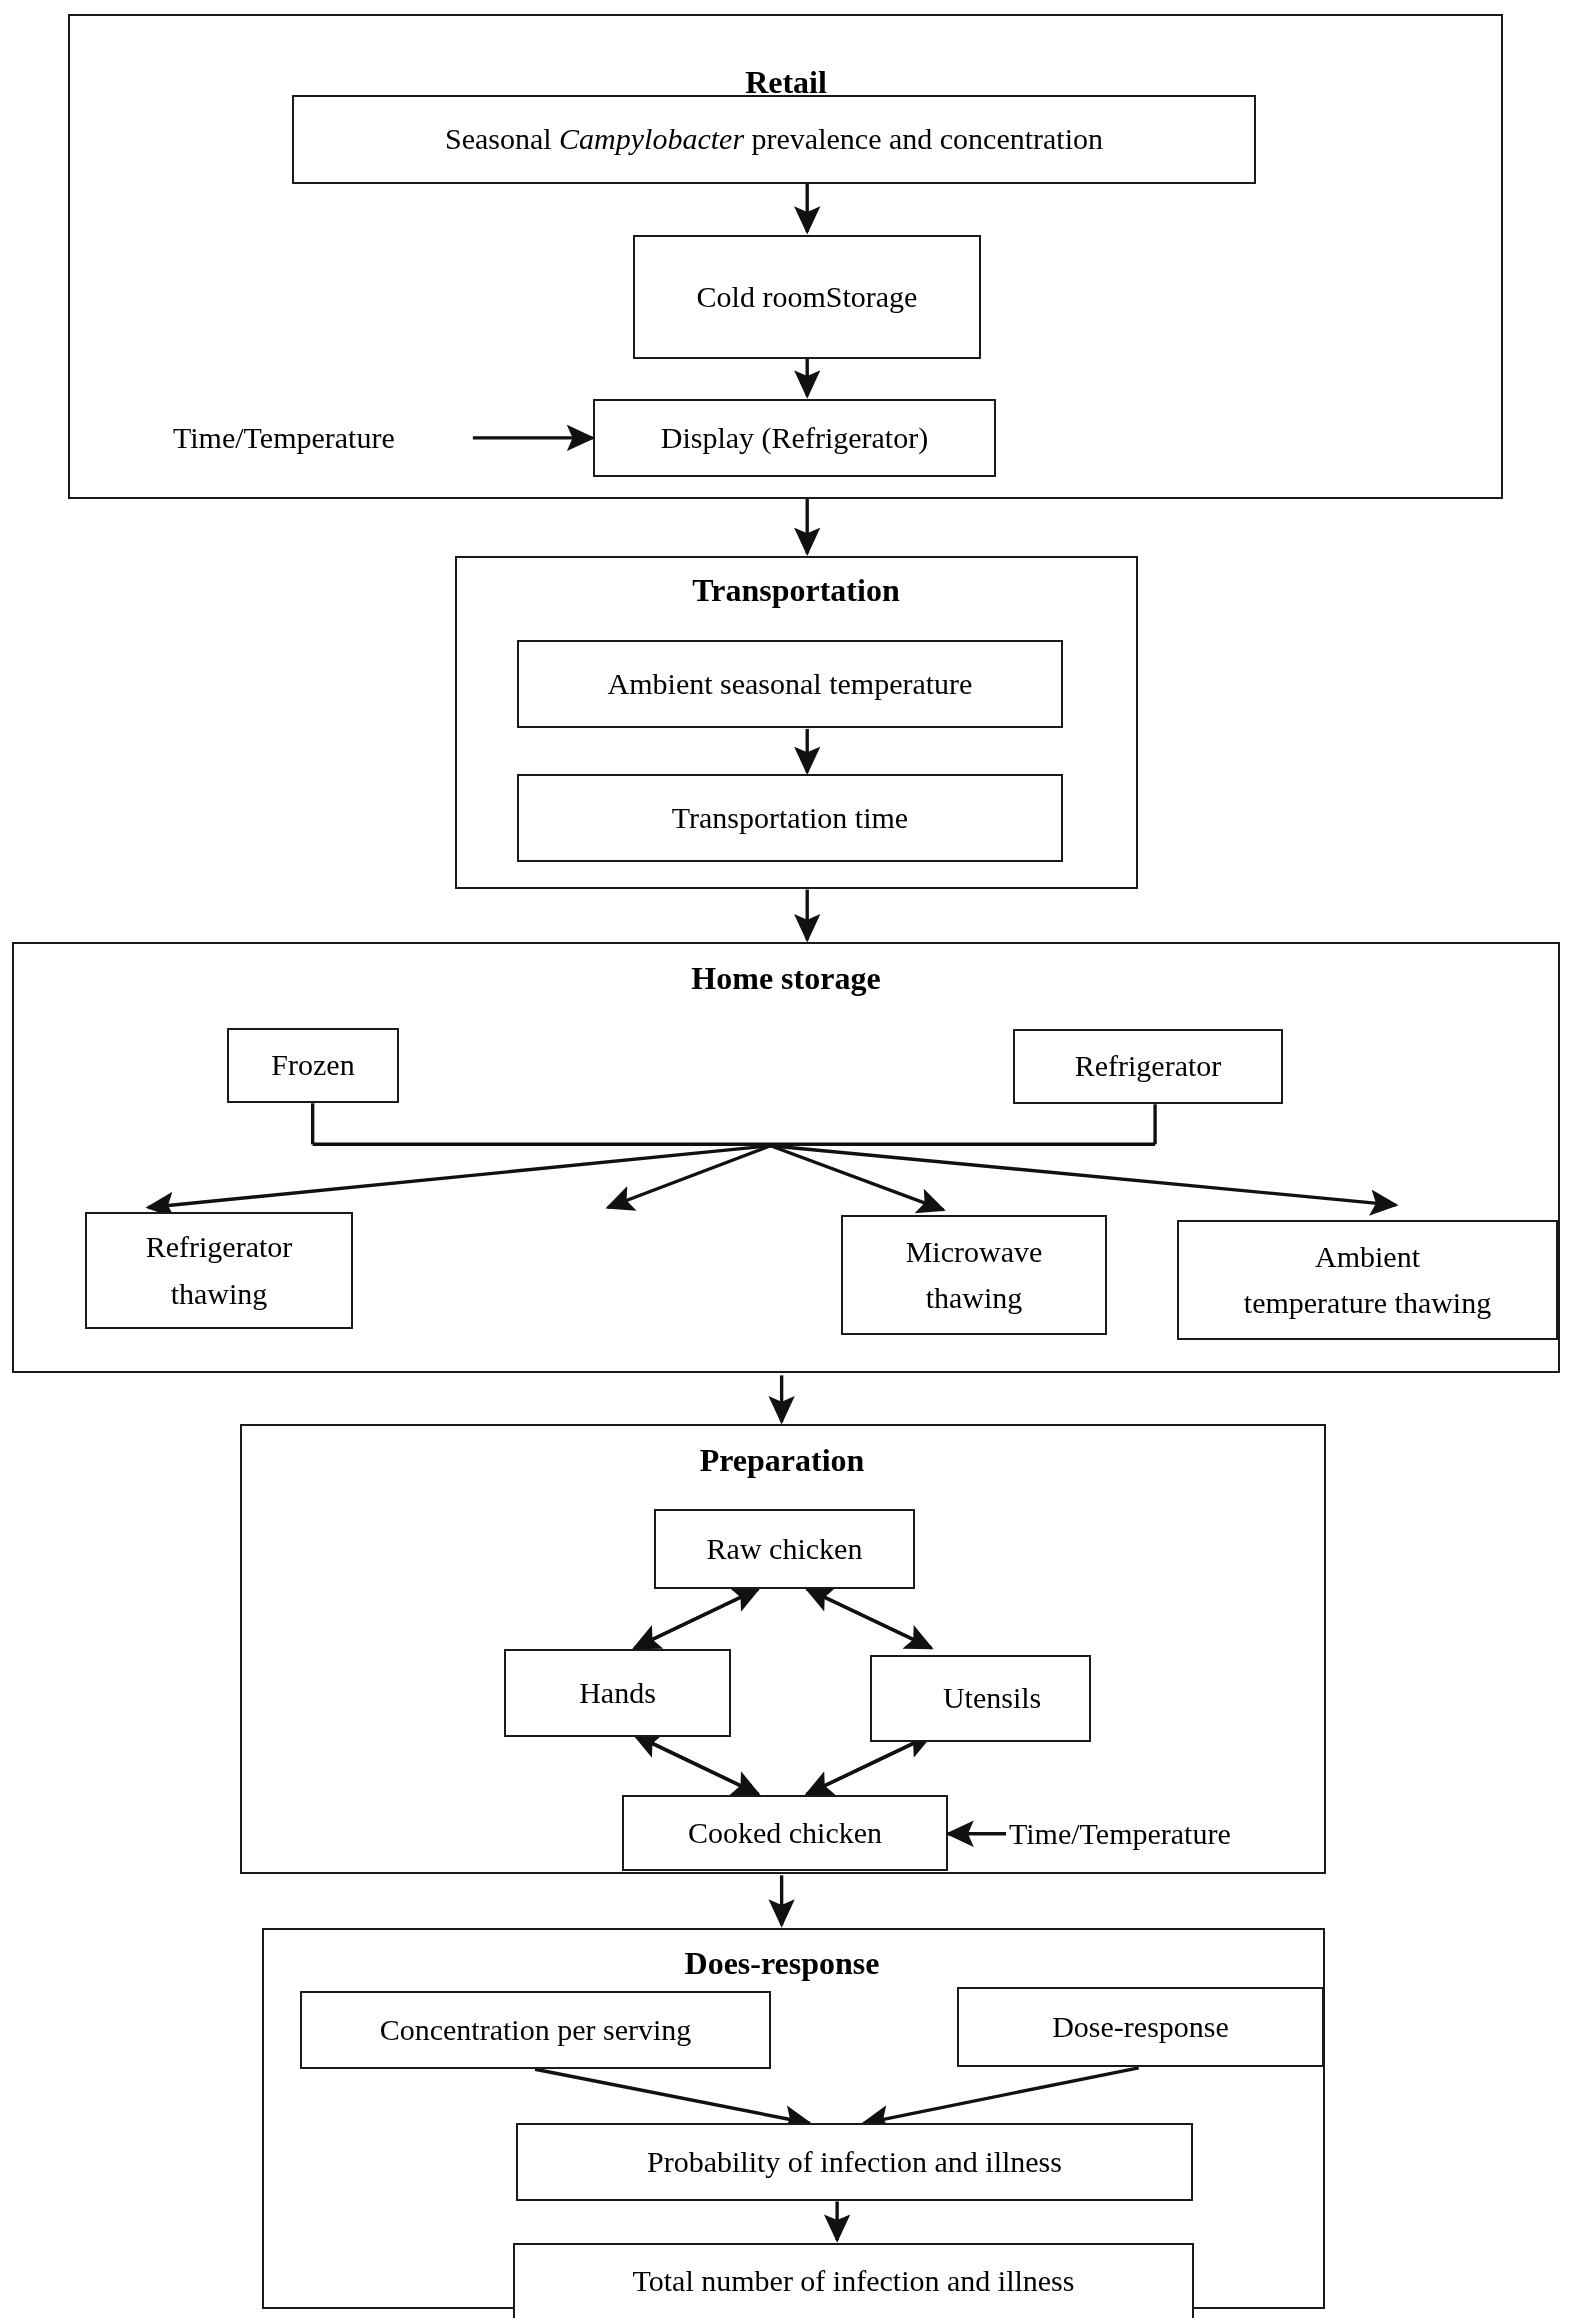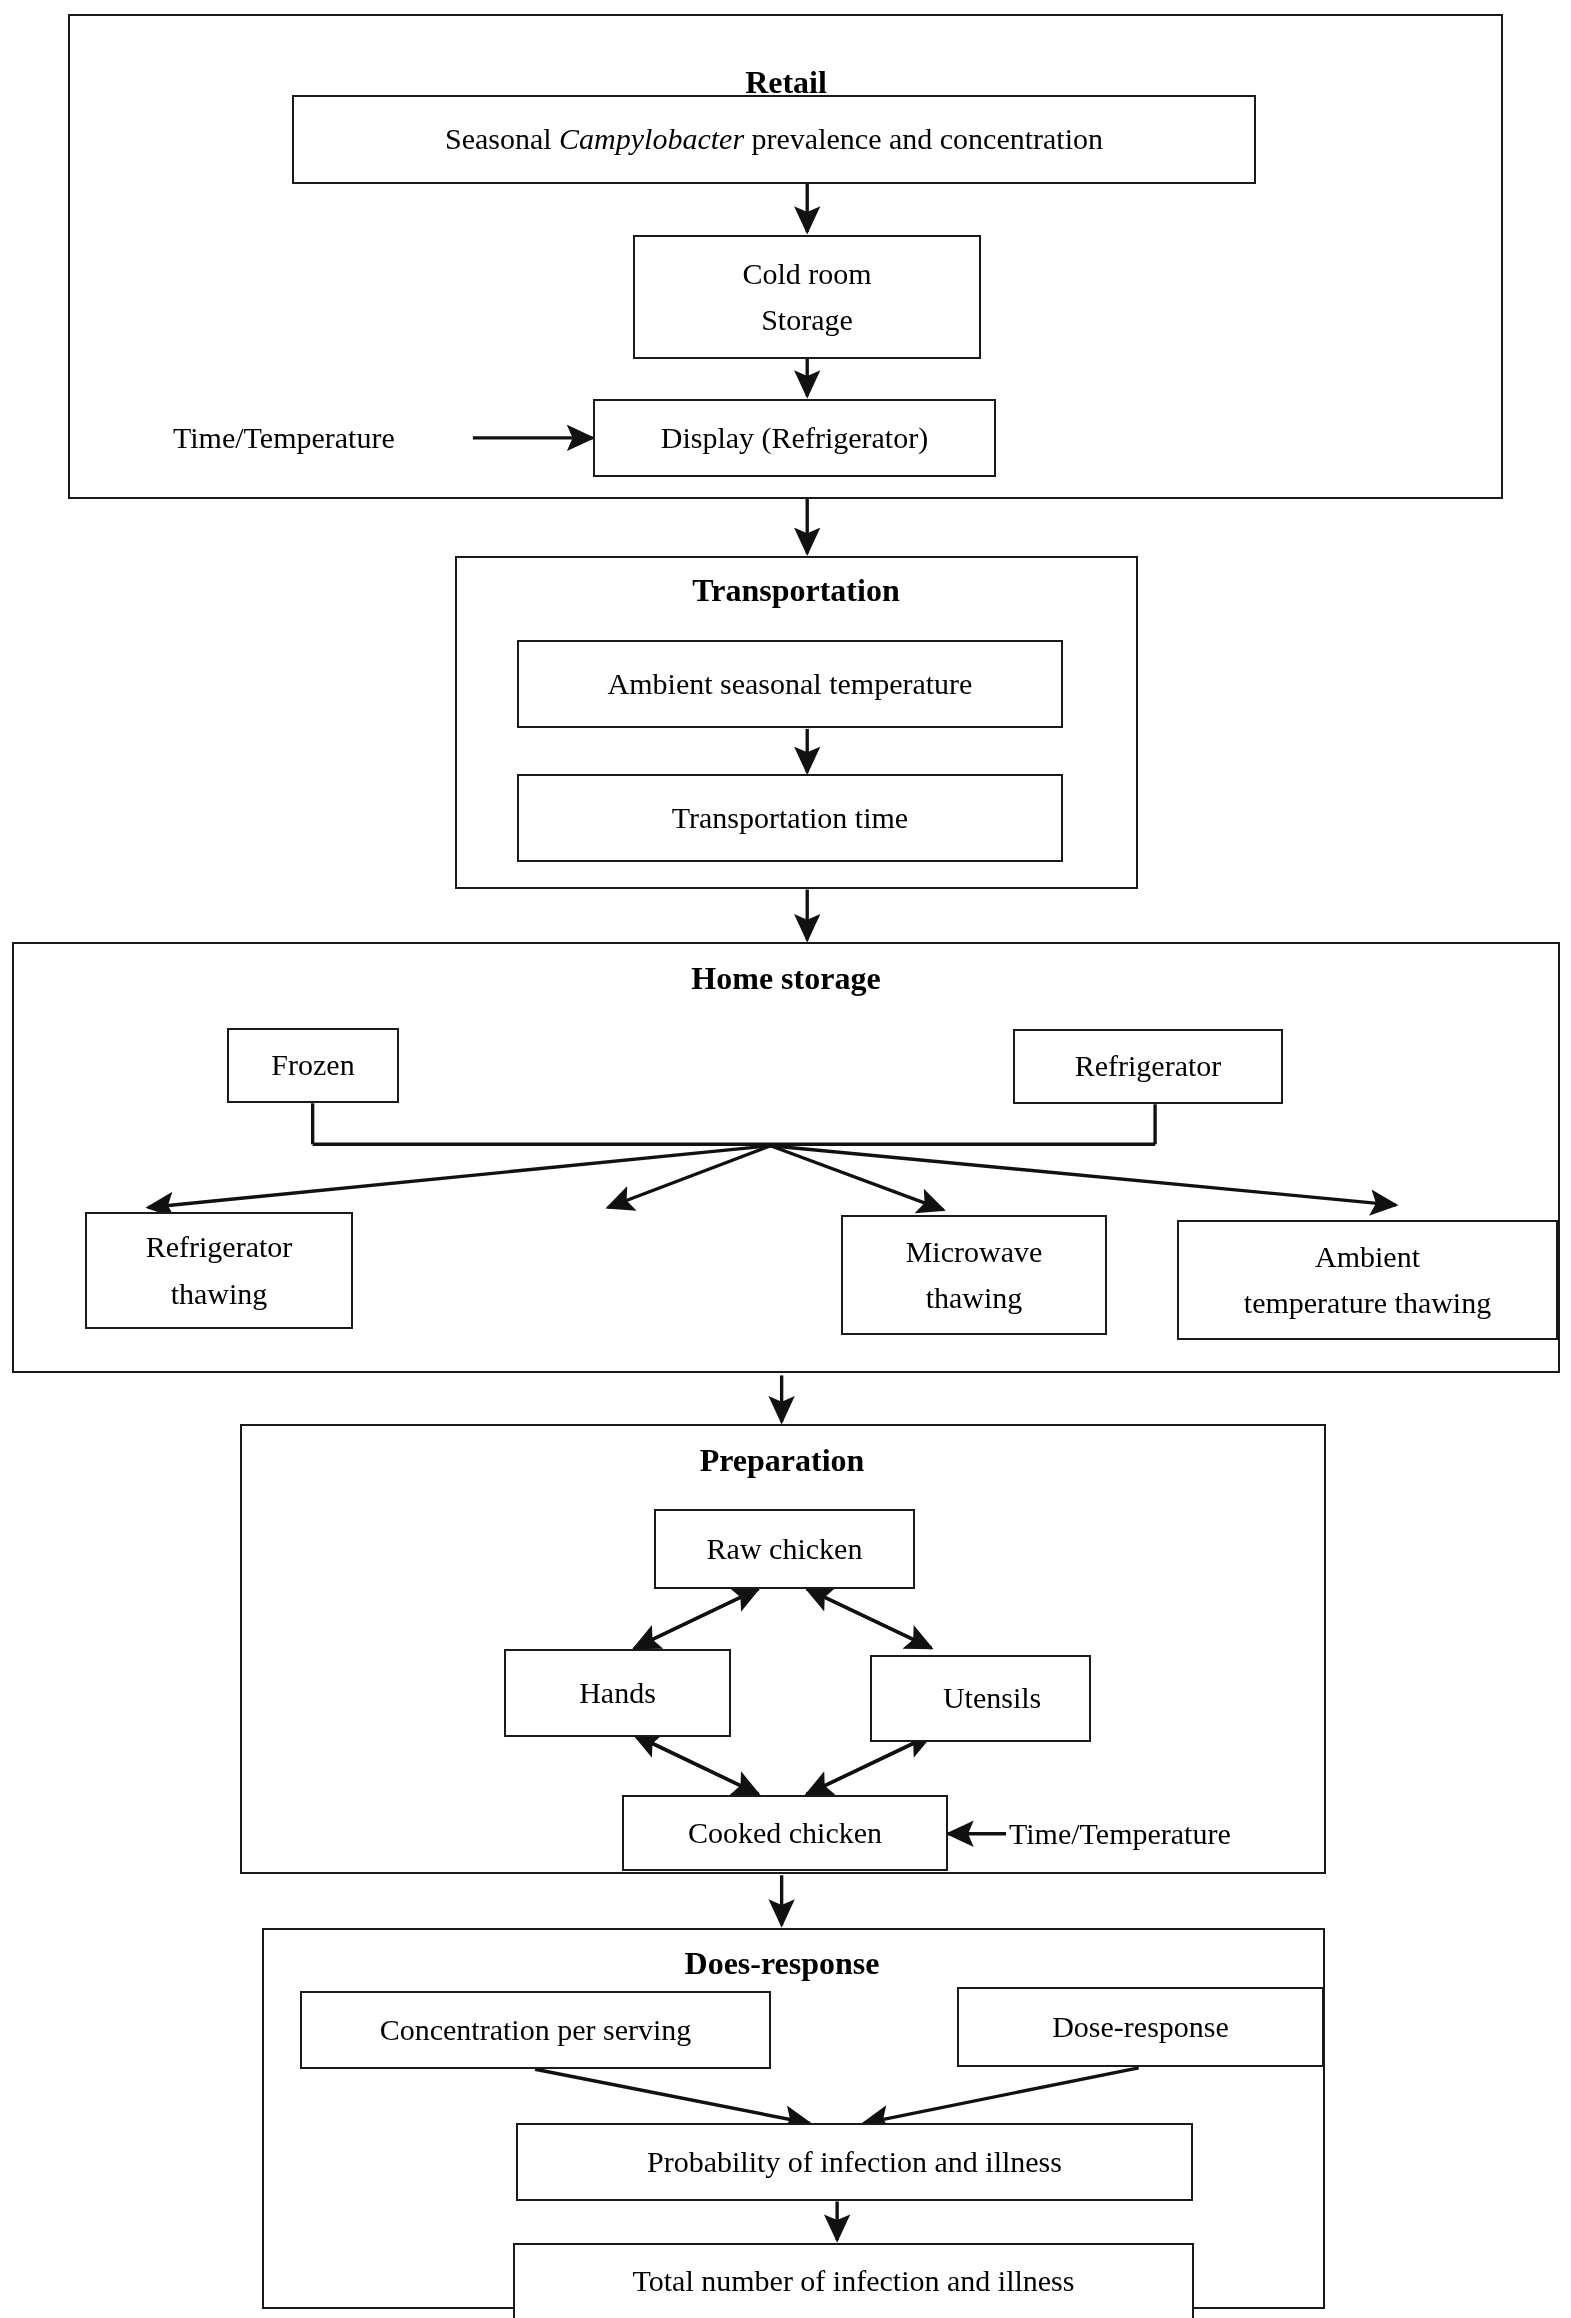--- a/index.html
+++ b/index.html
@@ -129,21 +129,21 @@
 
   <div class="group-box" style="left:68px; top:13.5px; width:1435px; height:485px;"></div>
   <div class="group-title" style="left:786px; top:28px;margin-top:36px;">Retail</div>
 
   <div class="node-box" style="left:292px; top:95px; width:964px; height:89px;">
     <span>
       <span>Seasonal </span><span class="ital">Campylobacter</span><span> prevalence and concentration</span>
     </span>
   </div>
 
-  <div class="node-box" style="left:633px; top:235px; width:348px; height:124px; flex-direction:column;">
+  <div class="node-box" style="left:633px; top:235px; width:348px; height:124px; flex-direction:row;">
     <span>Cold room</span>
     <span>Storage</span>
   </div>
 
   <div class="node-box" style="left:593px; top:399px; width:403px; height:78px;">
     <span>Display (Refrigerator)</span>
   </div>
 
   <div class="free-label" style="left:173px; top:421px;">Time/Temperature</div>
 

